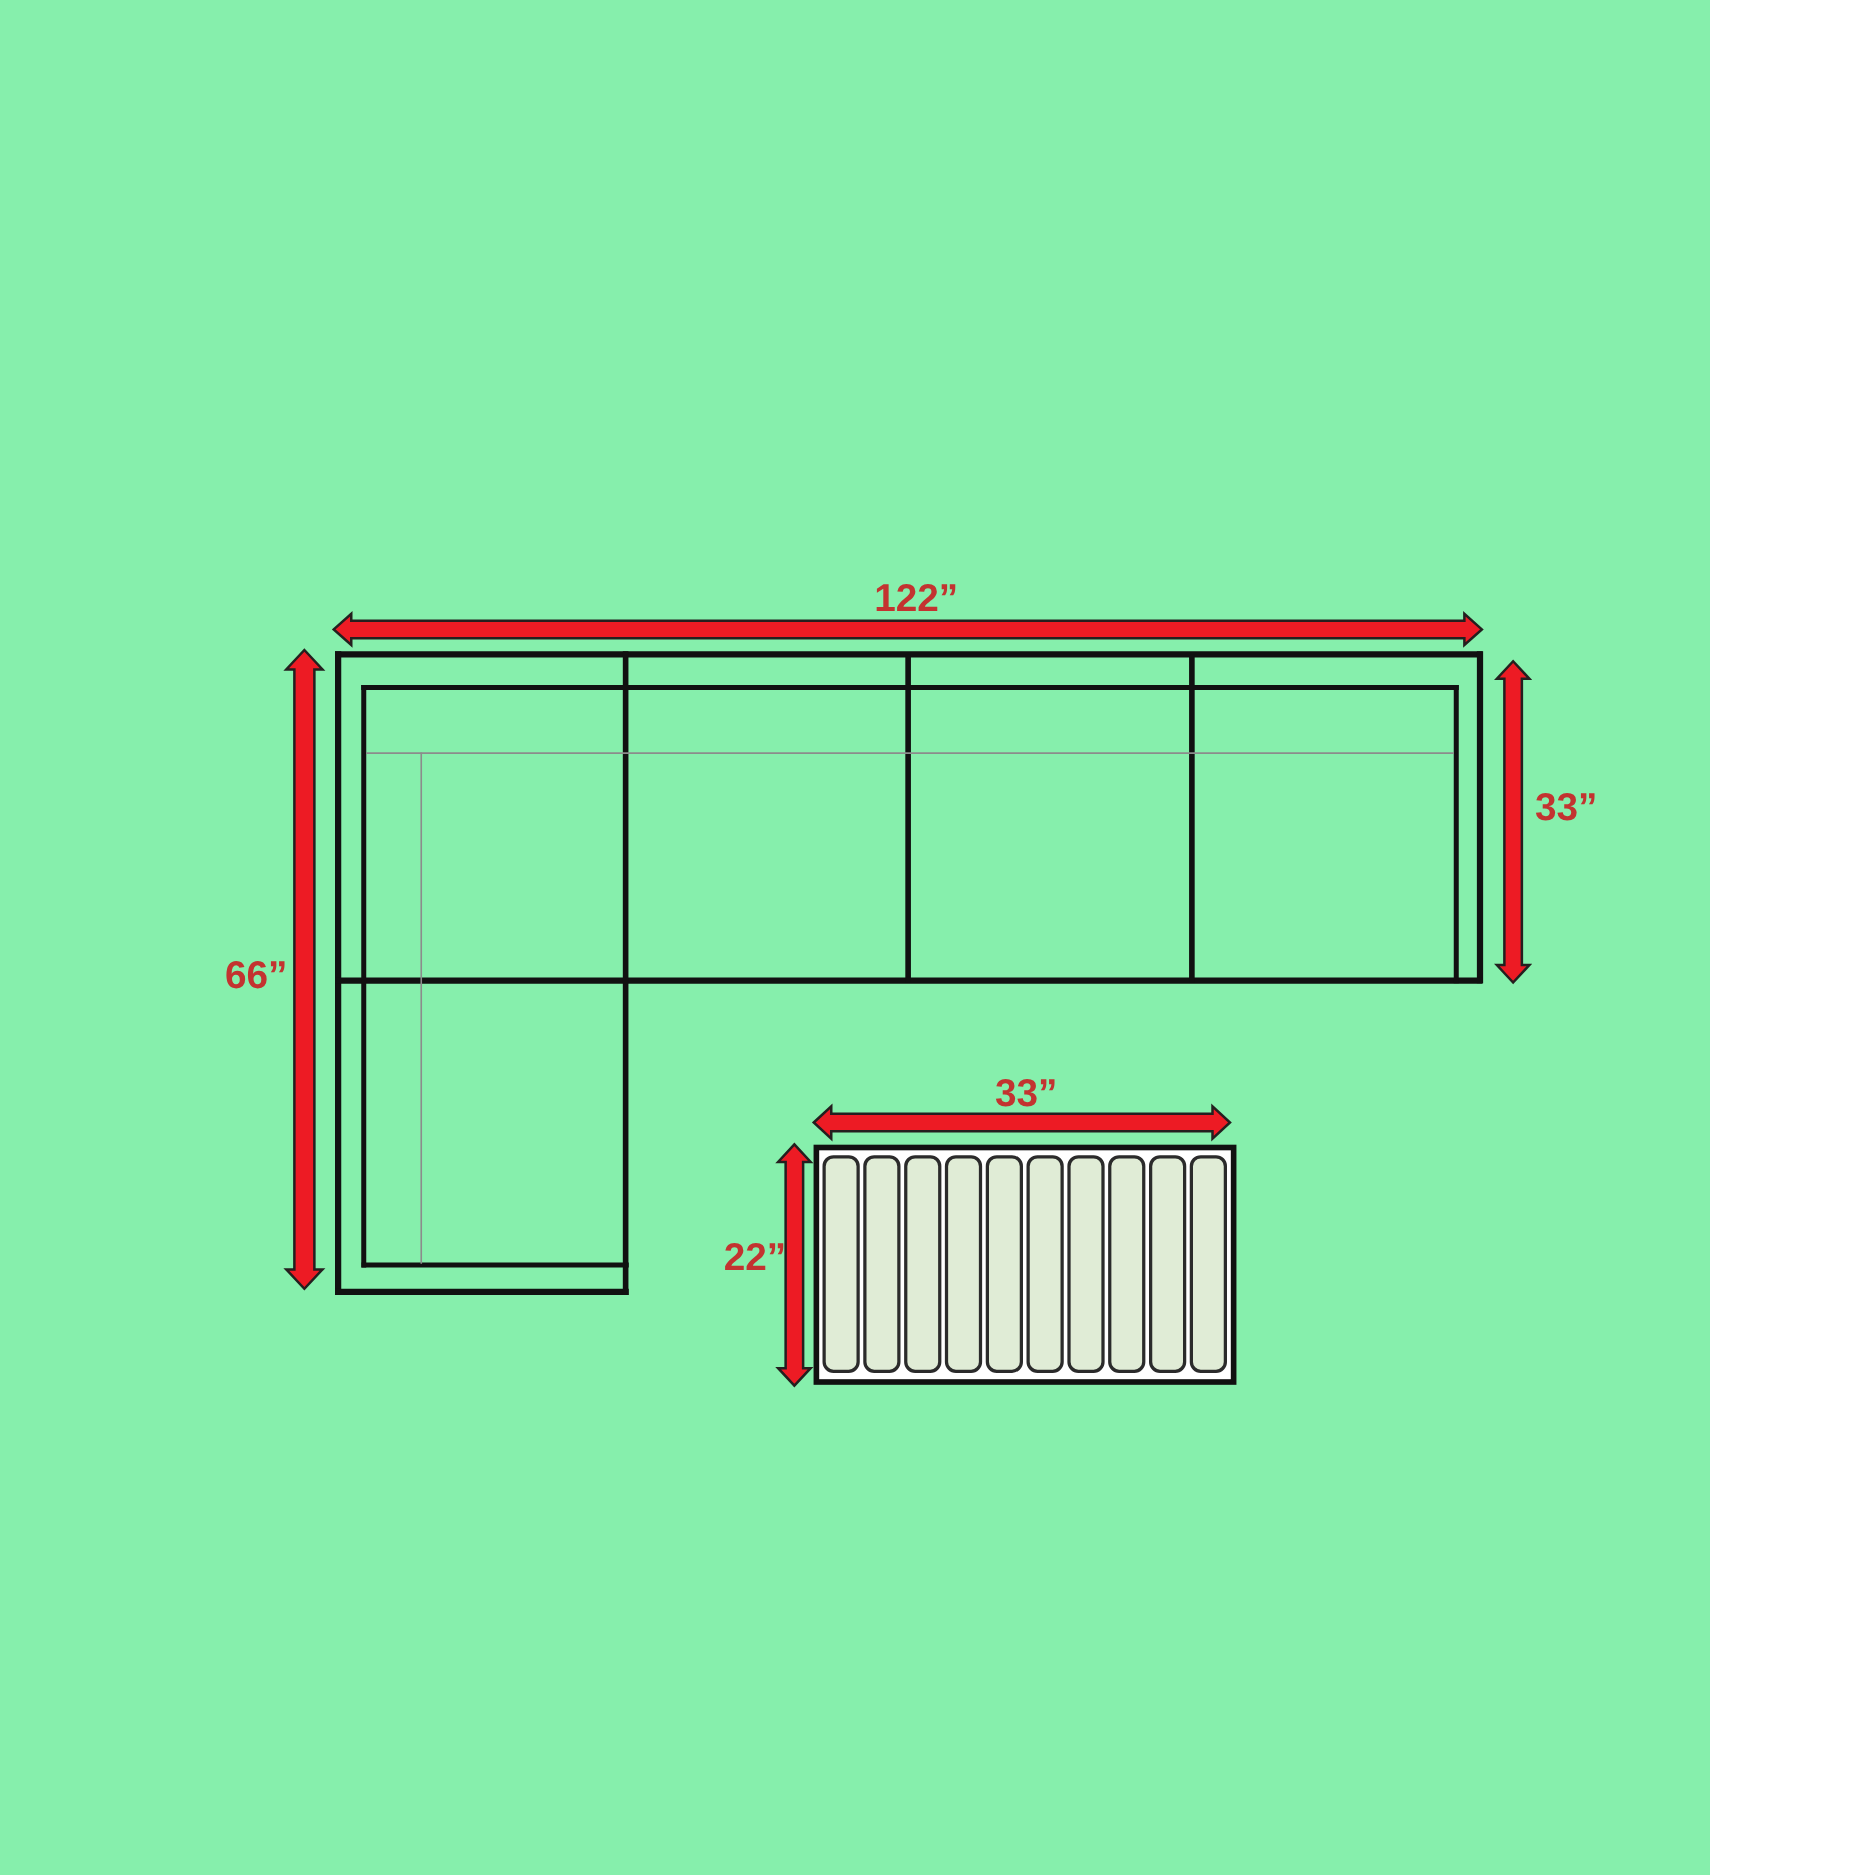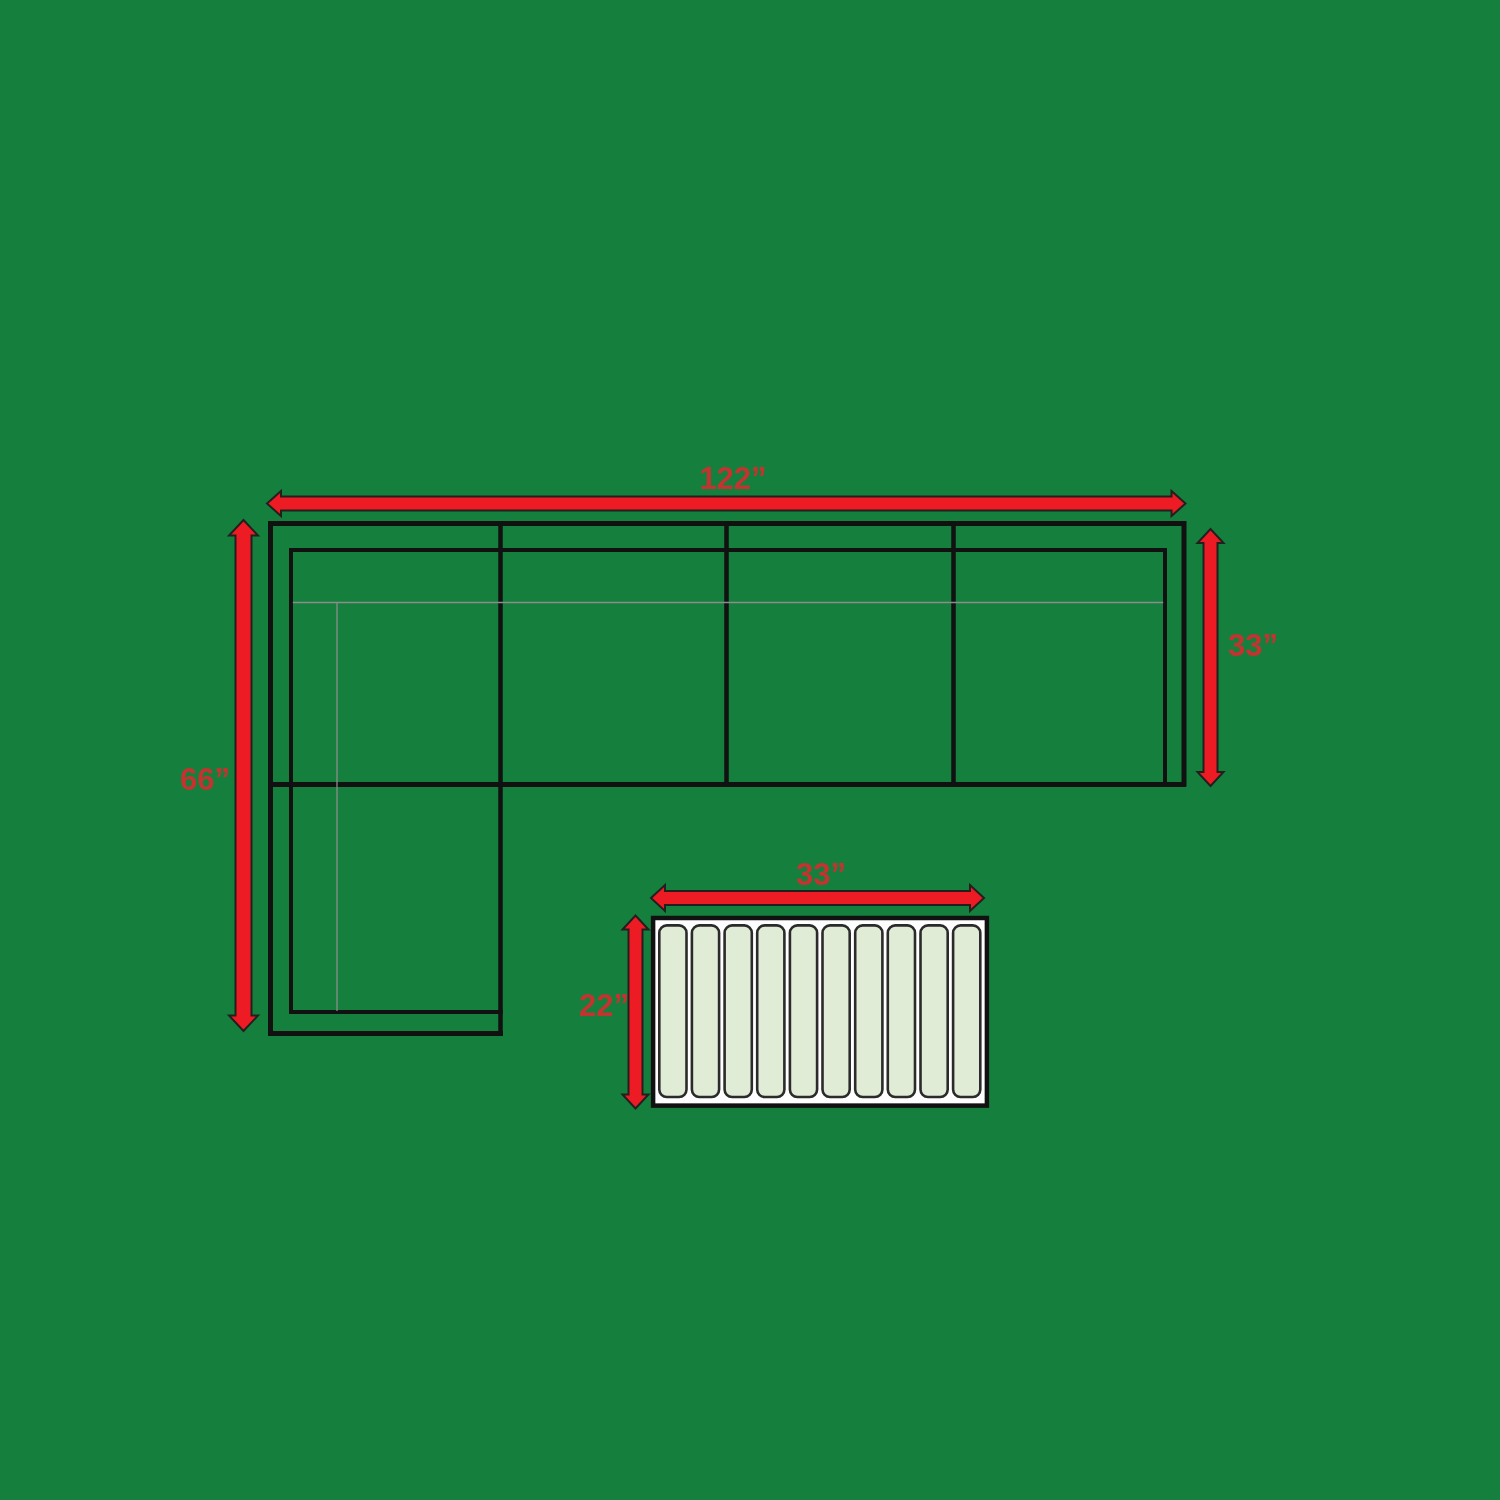--- a/index.html
+++ b/index.html
@@ -1,16 +1,16 @@
 <!DOCTYPE html>
 <html><head>
 <meta charset="utf-8">
 <style>
   html,body{margin:0;padding:0;background:#ffffff;}
-  .page{width:1500px;height:1500px;position:relative;background:#15803d;text-decoration:underline;}
+  .page{width:1368px;height:1500px;position:relative;background:#86efac;text-decoration:underline;}
   svg{display:block;}
   text{font-family:"Liberation Sans", sans-serif;font-weight:bold;fill:#c33330;}
 </style>
 </head>
 <body>
 <div class="page">
 <svg width="1500" height="1500" viewBox="0 0 1500 1500">
 
 <g id="sofa-outer" fill="none" stroke="#111111" stroke-width="5">
   <line x1="268" y1="523.5" x2="1186" y2="523.5"></line>

